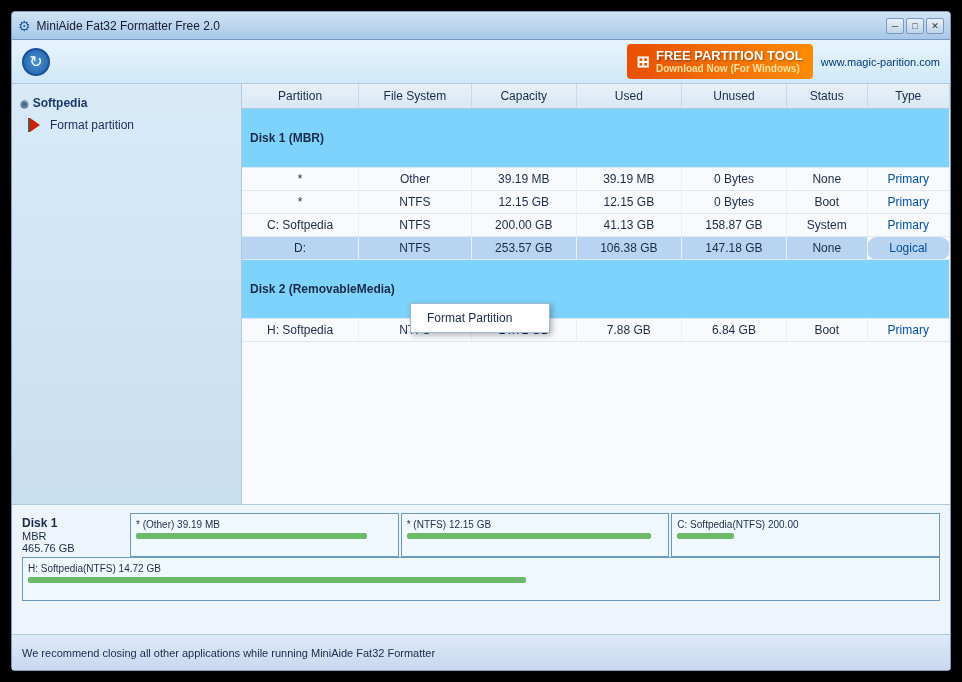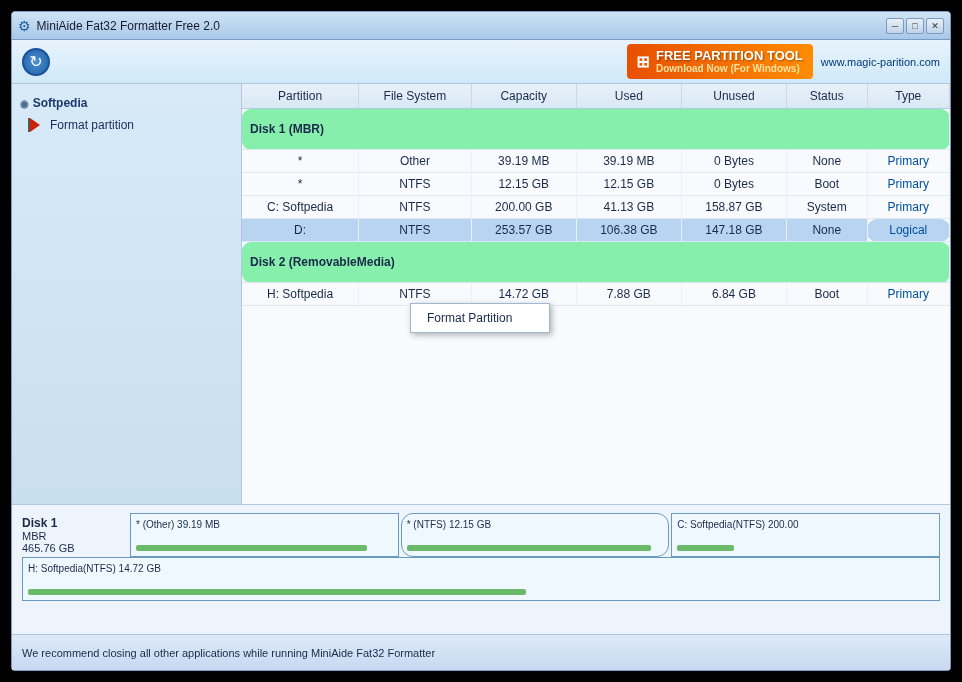--- a/index.html
+++ b/index.html
@@ -211,23 +211,22 @@
     tbody td {
       padding: 4px 8px;
       border-bottom: 1px solid #dde8f4;
       border-right: 1px solid #e8f0f8;
       color: #1a2a4a;
       font-size: 12px;
     }
     .disk-header td {
       font-weight: bold;
       color: #1a2a4a;
-      background: #86efac;
-      padding: 13px 8px;
-      border-radius: 9px;
+      background: #7dd3fc;
+      padding: 22px 8px;
     }
     .row-selected {
       background: #b8d4f0 !important;
     }
     .type-primary { color: #0050a0; }
     .context-menu {
       position: absolute;
       background: #ffffff;
       border: 1px solid #a0b8d0;
       box-shadow: 2px 2px 6px rgba(0,0,0,0.3);
@@ -271,21 +270,21 @@
       height: 44px;
     }
     .disk-segment {
       border: 1px solid #6a9abf;
       background: #f0f8ff;
       padding: 5px 5px;
       font-size: 10px;
       color: #1a2a4a;
       display: flex;
       flex-direction: column;
-      justify-content: space-between;
+      justify-content: flex-start;
       overflow: hidden;
       cursor: pointer;
     }
     .disk-segment.selected {
       background: #f8e8c0;
       border-color: #c0880a;
     }
     .bar-fill {
       height: 6px;
       background: #6aba6a;
@@ -457,21 +456,21 @@
       <div class="disk-label">
         <div class="disk-label-title">Disk 1</div>
         <div>MBR</div>
         <div>465.76 GB</div>
       </div>
       <div class="disk-bars" id="disk1-bars">
       <div class="disk-segment" style="flex: 1 1 0%;">
       <span class="seg-label">* (Other) 39.19 MB</span>
       <div class="bar-fill" style="width:90%;"></div>
     </div>
-          <div class="disk-segment" style="flex: 1 1 0%; border-radius: 12px;">
+          <div class="disk-segment" style="flex: 1 1 0%;">
       <span class="seg-label">* (NTFS) 12.15 GB</span>
       <div class="bar-fill" style="width:95%;"></div>
     </div>
           <div class="disk-segment" style="flex: 1 1 0%;">
       <span class="seg-label">C: Softpedia(NTFS) 200.00</span>
       <div class="bar-fill" style="width:22%;"></div>
     </div>
         </div>
     </div>
 

